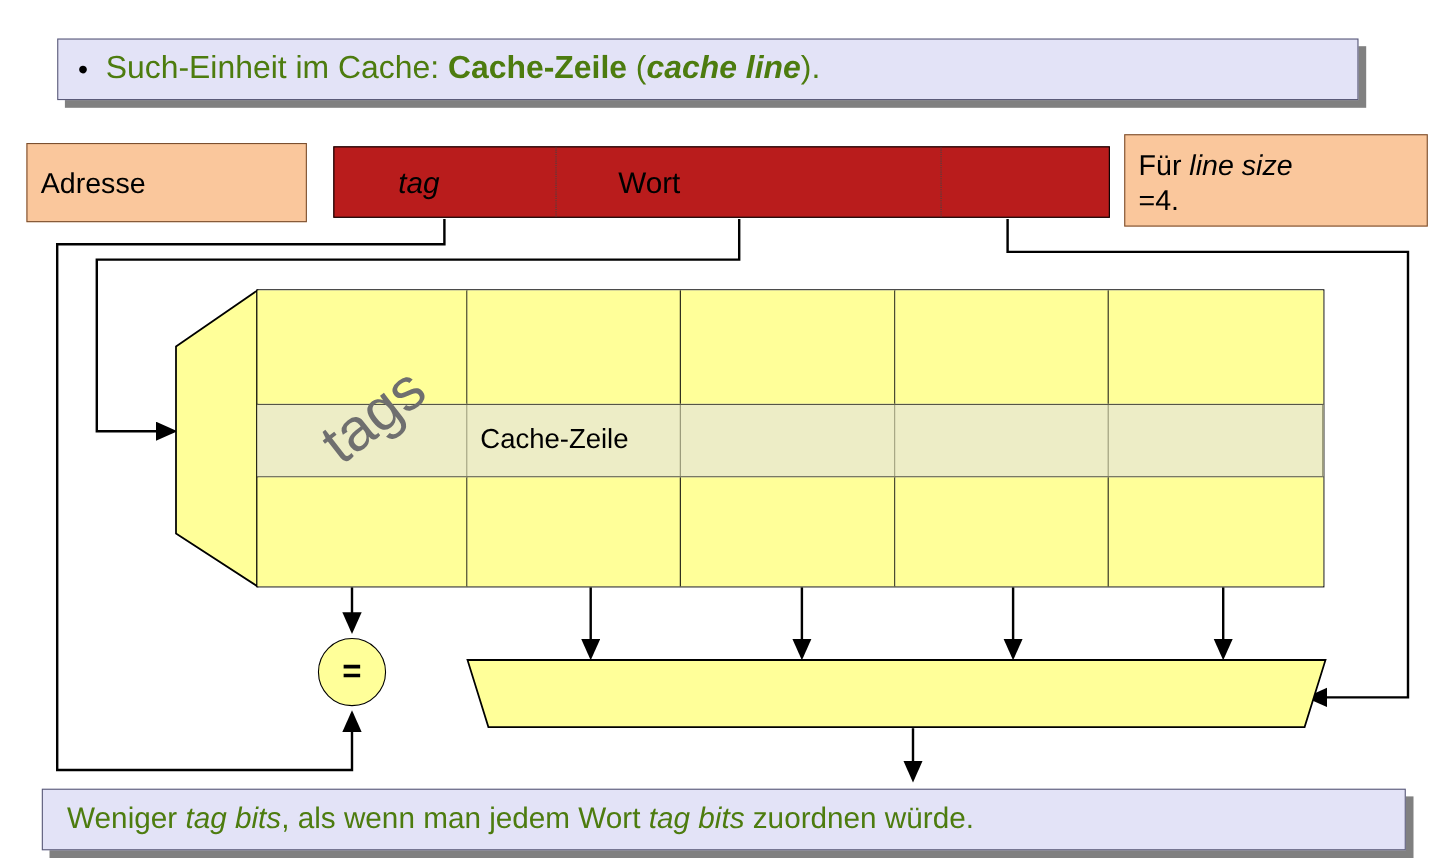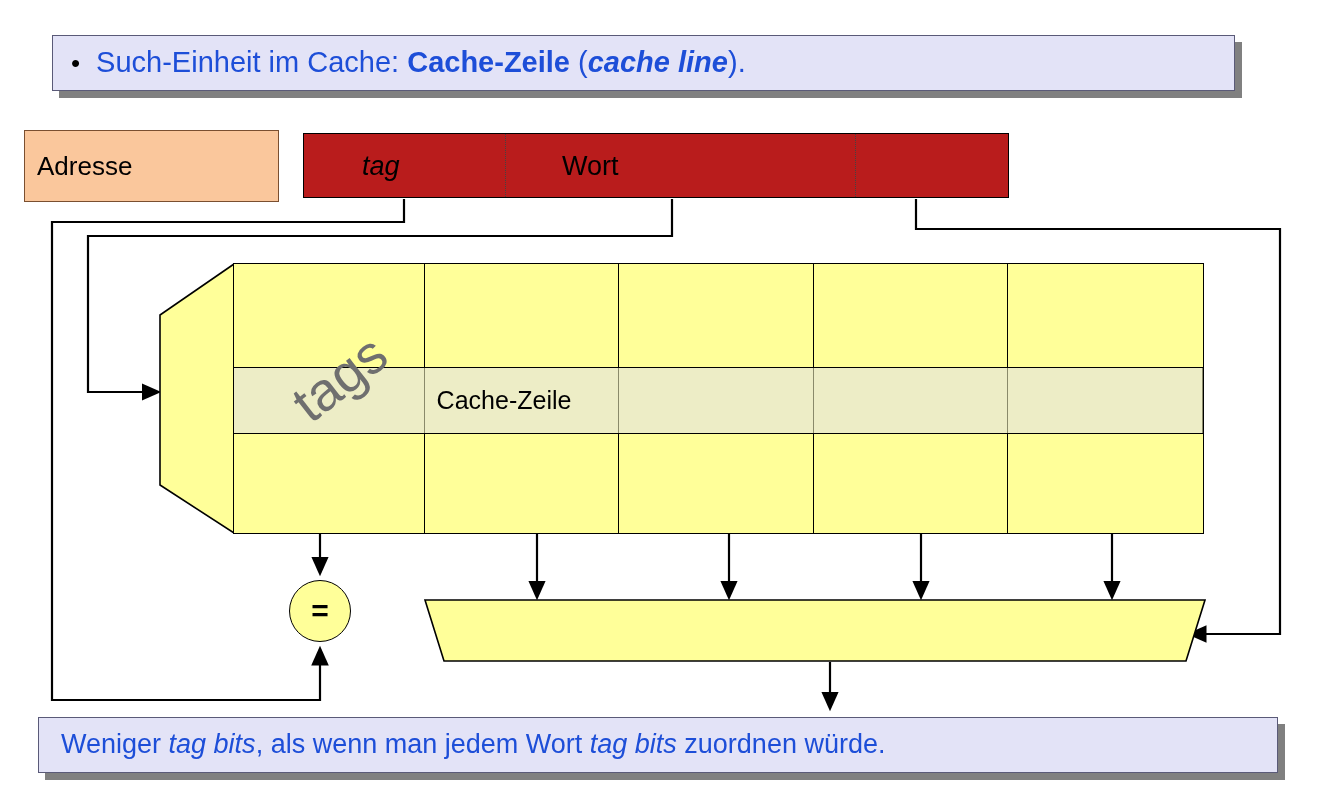--- a/index.html
+++ b/index.html
@@ -27,21 +27,21 @@
     border: 1px solid #5a5a78;
     box-shadow: 7px 7px 0 0 #808080;
     box-sizing: border-box;
     display: flex;
     align-items: center;
   }
   .banner-text {
     font-size: 29px;
     line-height: 1.1;
     white-space: nowrap;
-    color: #1d4ed8;
+    color: #4d7c0f;
   }
   #top-banner {
     left: 52px;
     top: 35px;
     width: 1183px;
     height: 56px;
     padding-left: 18px;
   }
   #top-banner .bullet {
     font-size: 26px;
@@ -248,20 +248,24 @@
 
   <div id="top-banner" class="banner">
     <span class="bullet">•</span>
     <span class="banner-text"><span>Such-Einheit im Cache: </span><b class="bold">Cache-Zeile</b><span> (</span><b class="bi">cache line</b><span>).</span></span>
   </div>
 
   <div id="address-label" class="peach-box">
     <span class="txt">Adresse</span>
   </div>
 
+  <div id="linesize-note" class="peach-box">
+    <span class="txt"><span>Für </span><i class="ital">line size</i></span>
+    <span class="txt">=4.</span>
+  </div>
 
   <div id="address-bar">
     <div class="addr-div" id="addr-div-1"></div>
     <div class="addr-div" id="addr-div-2"></div>
     <span class="addr-field" id="addr-tag">tag</span>
     <span class="addr-field" id="addr-index">Wort</span>
   </div>
 
   <div id="cache-block">
 

